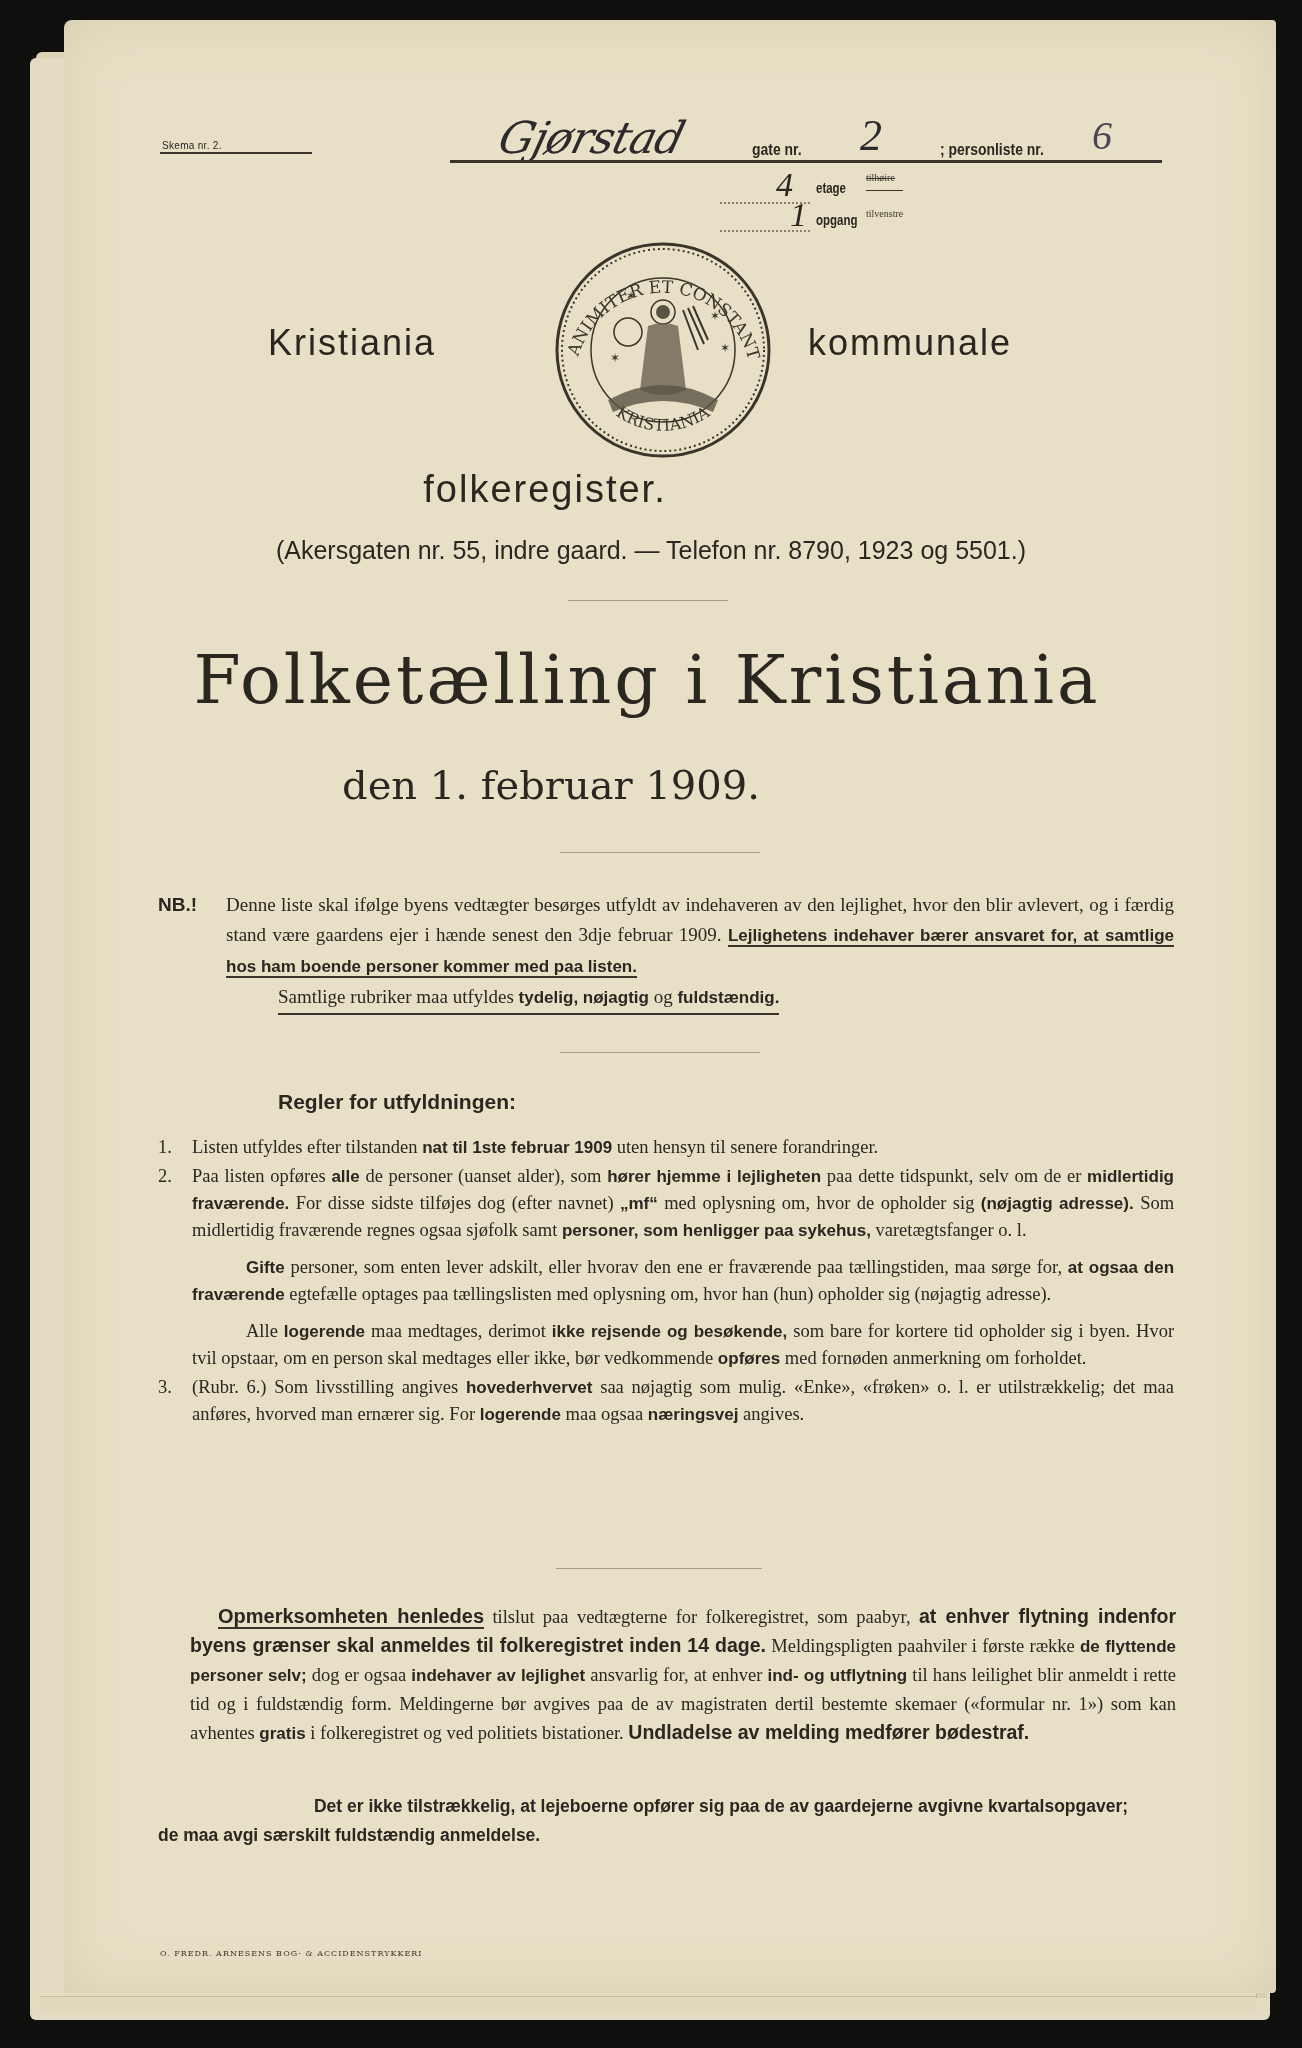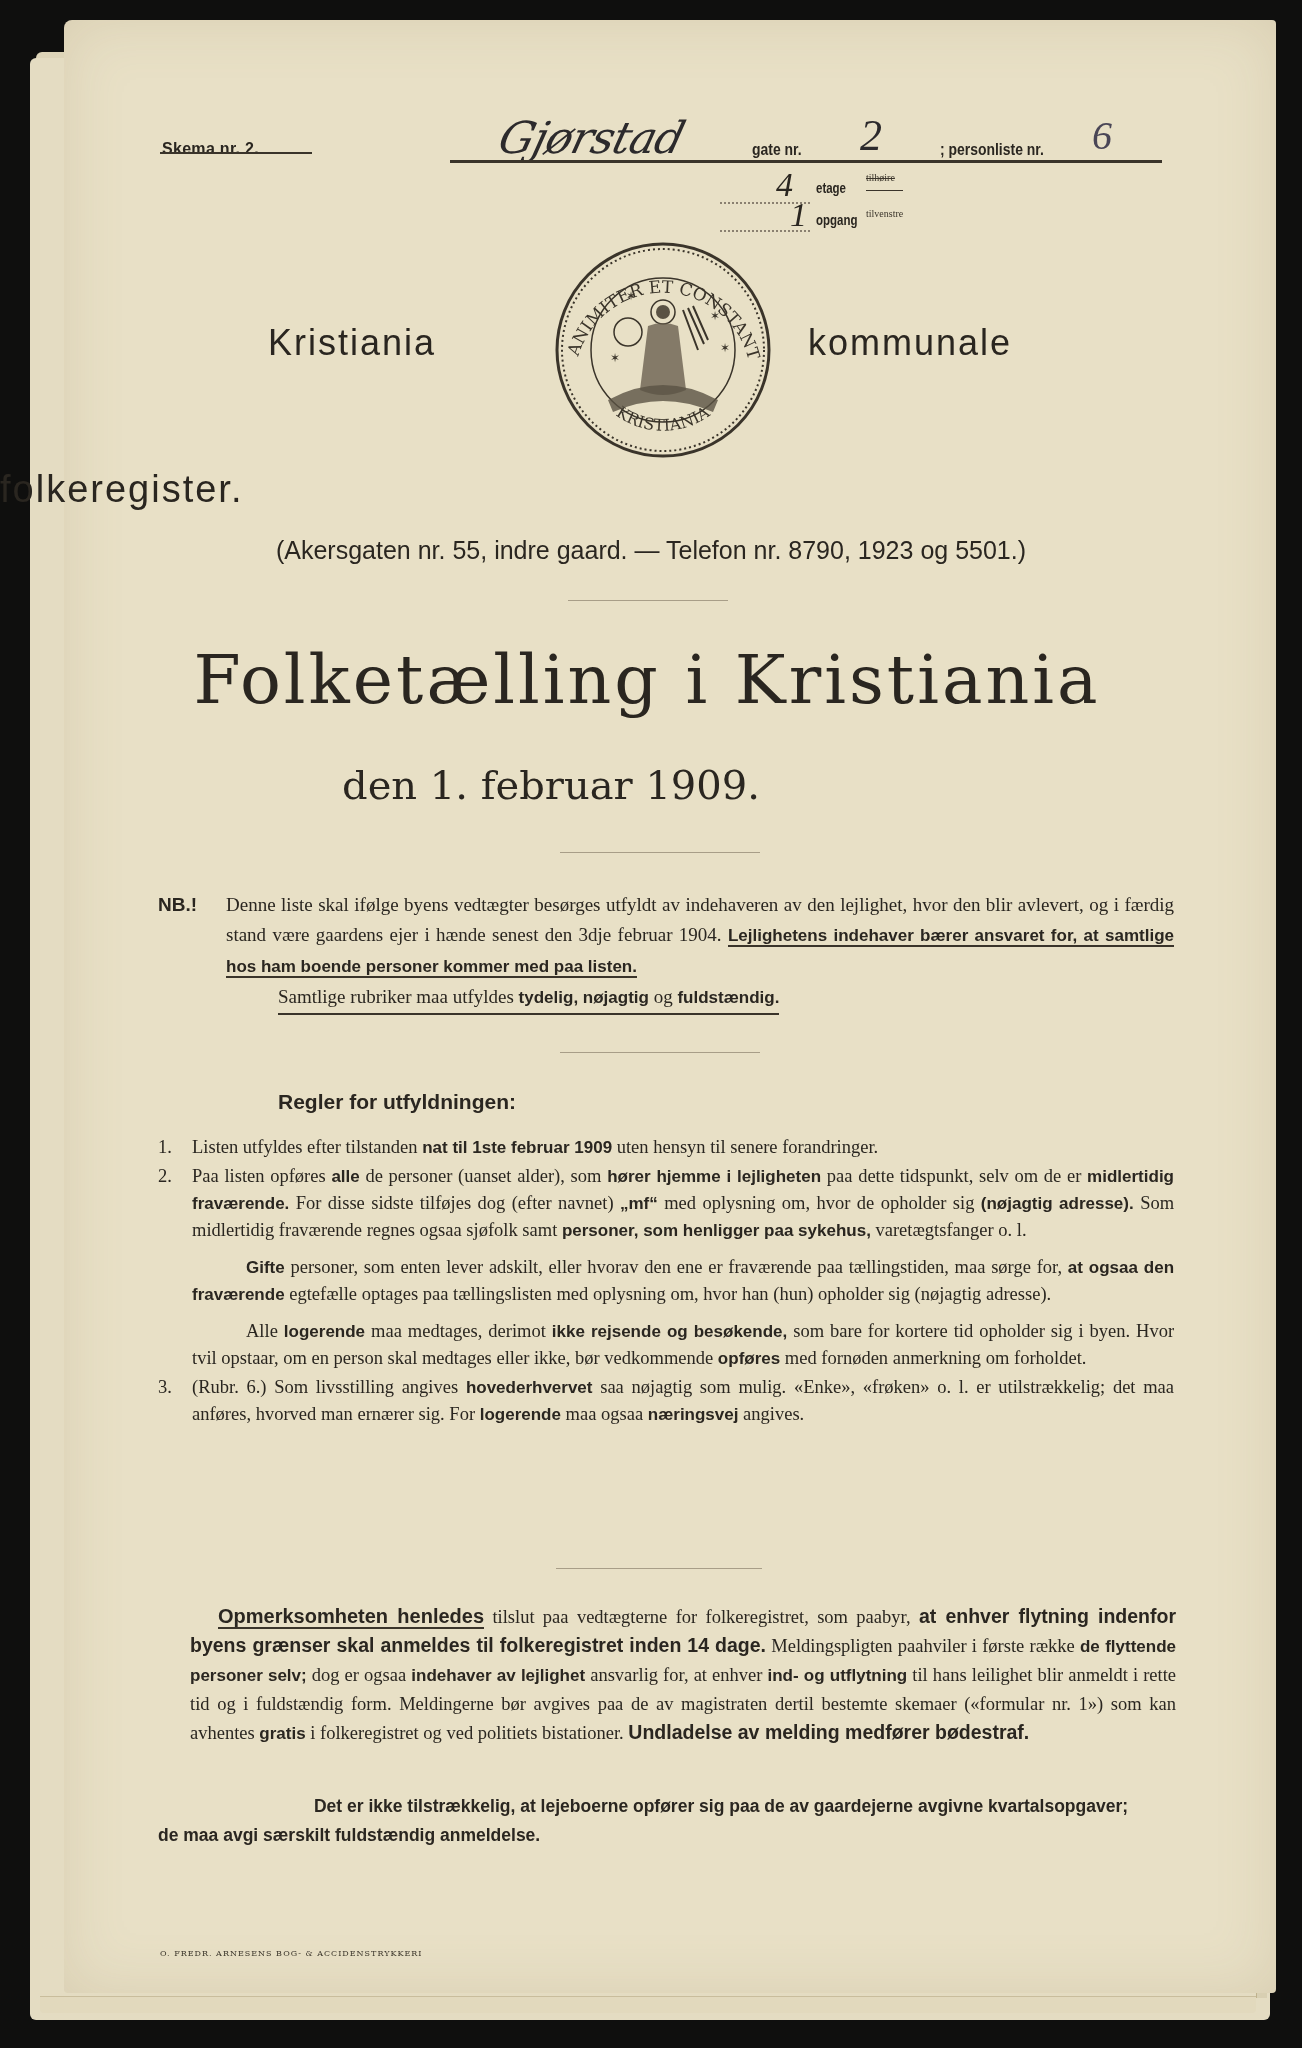--- a/index.html
+++ b/index.html
@@ -21,21 +21,21 @@
     position:absolute; left:1256px; top:48px; width:10px; height:1950px;
     background:#d8cfb2; border-left:1px solid #bfb28e;
   }
   .edge-bottom {
     position:absolute; left:40px; top:1996px; width:1216px; height:16px;
     background:#e2d9bd; border-radius:0 0 4px 4px; border-top:1px solid #c9bd9c;
   }
   .abs { position:absolute; }
 
   
-  .skema { left:162px; top:140px; font-family:"Liberation Sans Narrow","Liberation Sans",sans-serif; font-size:16px; font-weight:bold; letter-spacing:0.3px; }
+  .skema { left:162px; top:140px; font-family:"Liberation Sans Narrow","Liberation Sans",sans-serif; font-size:10px; font-weight:normal; letter-spacing:0.3px; }
   .skema-line { left:160px; top:152px; width:152px; height:2px; background:#3a342a; }
   .street-hand { left:500px; top:112px; font-family:"DejaVu Serif",serif; font-style:italic; font-size:44px; color:#2c2a2c; transform:skewX(-14deg); letter-spacing:-1px; }
   .header-rule { left:450px; top:160px; width:712px; height:3px; background:#3a342a; }
   .dots { border-bottom:2px dotted #8a8070; }
   .gate-label { left:752px; top:140px; font-size:17px; font-weight:bold; font-family:"Liberation Sans",sans-serif; transform:scaleX(0.82); transform-origin:left; }
   .gate-val { left:860px; top:110px; font-size:44px; font-style:italic; color:#2c2a2c; }
   .person-label { left:940px; top:140px; font-size:17px; font-weight:bold; font-family:"Liberation Sans",sans-serif; transform:scaleX(0.82); transform-origin:left; }
   .person-val { left:1092px; top:112px; font-size:40px; font-style:italic; color:#4a4656; }
   .etage-val { left:776px; top:166px; font-size:34px; font-style:italic; }
   .etage-label { left:816px; top:180px; font-size:14px; font-weight:bold; font-family:"Liberation Sans",sans-serif; transform:scaleX(0.82); transform-origin:left; }
@@ -43,21 +43,21 @@
   .side-bot { left:866px; top:190px; font-size:10px; color:#3a342a; border-top:1px solid #3a342a; padding-top:17px; }
   .opgang-val { left:790px; top:196px; font-size:34px; font-style:italic; }
   .opgang-label { left:816px; top:212px; font-size:14px; font-weight:bold; font-family:"Liberation Sans",sans-serif; transform:scaleX(0.82); transform-origin:left; }
   .dotline1 { left:720px; top:202px; width:90px; }
   .dotline2 { left:720px; top:230px; width:90px; }
 
   
   .kristiania { left:268px; top:322px; font-family:"Liberation Sans",sans-serif; font-size:36px; letter-spacing:2px; }
   .kommunale { left:808px; top:322px; font-family:"Liberation Sans",sans-serif; font-size:36px; letter-spacing:2px; }
   .seal { left:548px; top:240px; width:230px; height:220px; }
-  .folkereg { left:0; width:1090px; top:468px; font-family:"Liberation Sans",sans-serif; font-size:38px; letter-spacing:2px; }
+  .folkereg { left:0; width:1090px; top:468px; text-align:center; font-family:"Liberation Sans",sans-serif; font-size:38px; letter-spacing:2px; }
   .address { left:0; width:1302px; top:536px; text-align:center; font-family:"Liberation Sans",sans-serif; font-size:25px; }
   .short-rule { height:1px; background:#a89e88; }
   .r1 { left:568px; top:600px; width:160px; }
   .title { left:0; width:1294px; top:640px; text-align:center; font-family:"DejaVu Serif",serif; font-size:68px; letter-spacing:3px; color:#2a2620; }
   .subtitle { left:0; width:1102px; top:762px; text-align:center; font-family:"DejaVu Serif",serif; font-size:40px; color:#2a2620; }
   .r2 { left:560px; top:852px; width:200px; }
 
   
   .nb { left:158px; top:890px; width:1016px; font-size:19px; line-height:30px; }
   .nb-label { position:absolute; left:0; top:0; font-family:"Liberation Sans",sans-serif; font-weight:bold; font-size:19px; }
@@ -135,21 +135,21 @@
 <div class="abs address">(Akersgaten nr. 55, indre gaard. — Telefon nr. 8790, 1923 og 5501.)</div>
 <div class="abs short-rule r1"></div>
 
 <div class="abs title">Folketælling i Kristiania</div>
 <div class="abs subtitle">den 1. februar 1909.</div>
 <div class="abs short-rule r2"></div>
 
 <div class="abs nb">
   <span class="nb-label">NB.!</span>
   <div class="nb-body">
-    <span>Denne liste skal ifølge byens vedtægter besørges utfyldt av indehaveren av den lejlighet, hvor den blir avlevert, og i færdig stand være gaardens ejer i hænde senest den 3dje februar 1904.</span>
+    <span>Denne liste skal ifølge byens vedtægter besørges utfyldt av indehaveren av den lejlighet, hvor den blir avlevert, og i færdig stand være gaardens ejer i hænde senest den 3dje februar 1909.</span>
     <span class="b ul">Lejlighetens indehaver bærer ansvaret for, at samtlige hos ham boende personer kommer med paa listen.</span>
   </div>
   <div class="nb-last ul">
     <span>Samtlige rubriker maa utfyldes</span>
     <span class="b">tydelig, nøjagtig</span>
     <span>og</span>
     <span class="b">fuldstændig.</span>
   </div>
 </div>
 <div class="abs short-rule r3"></div>

